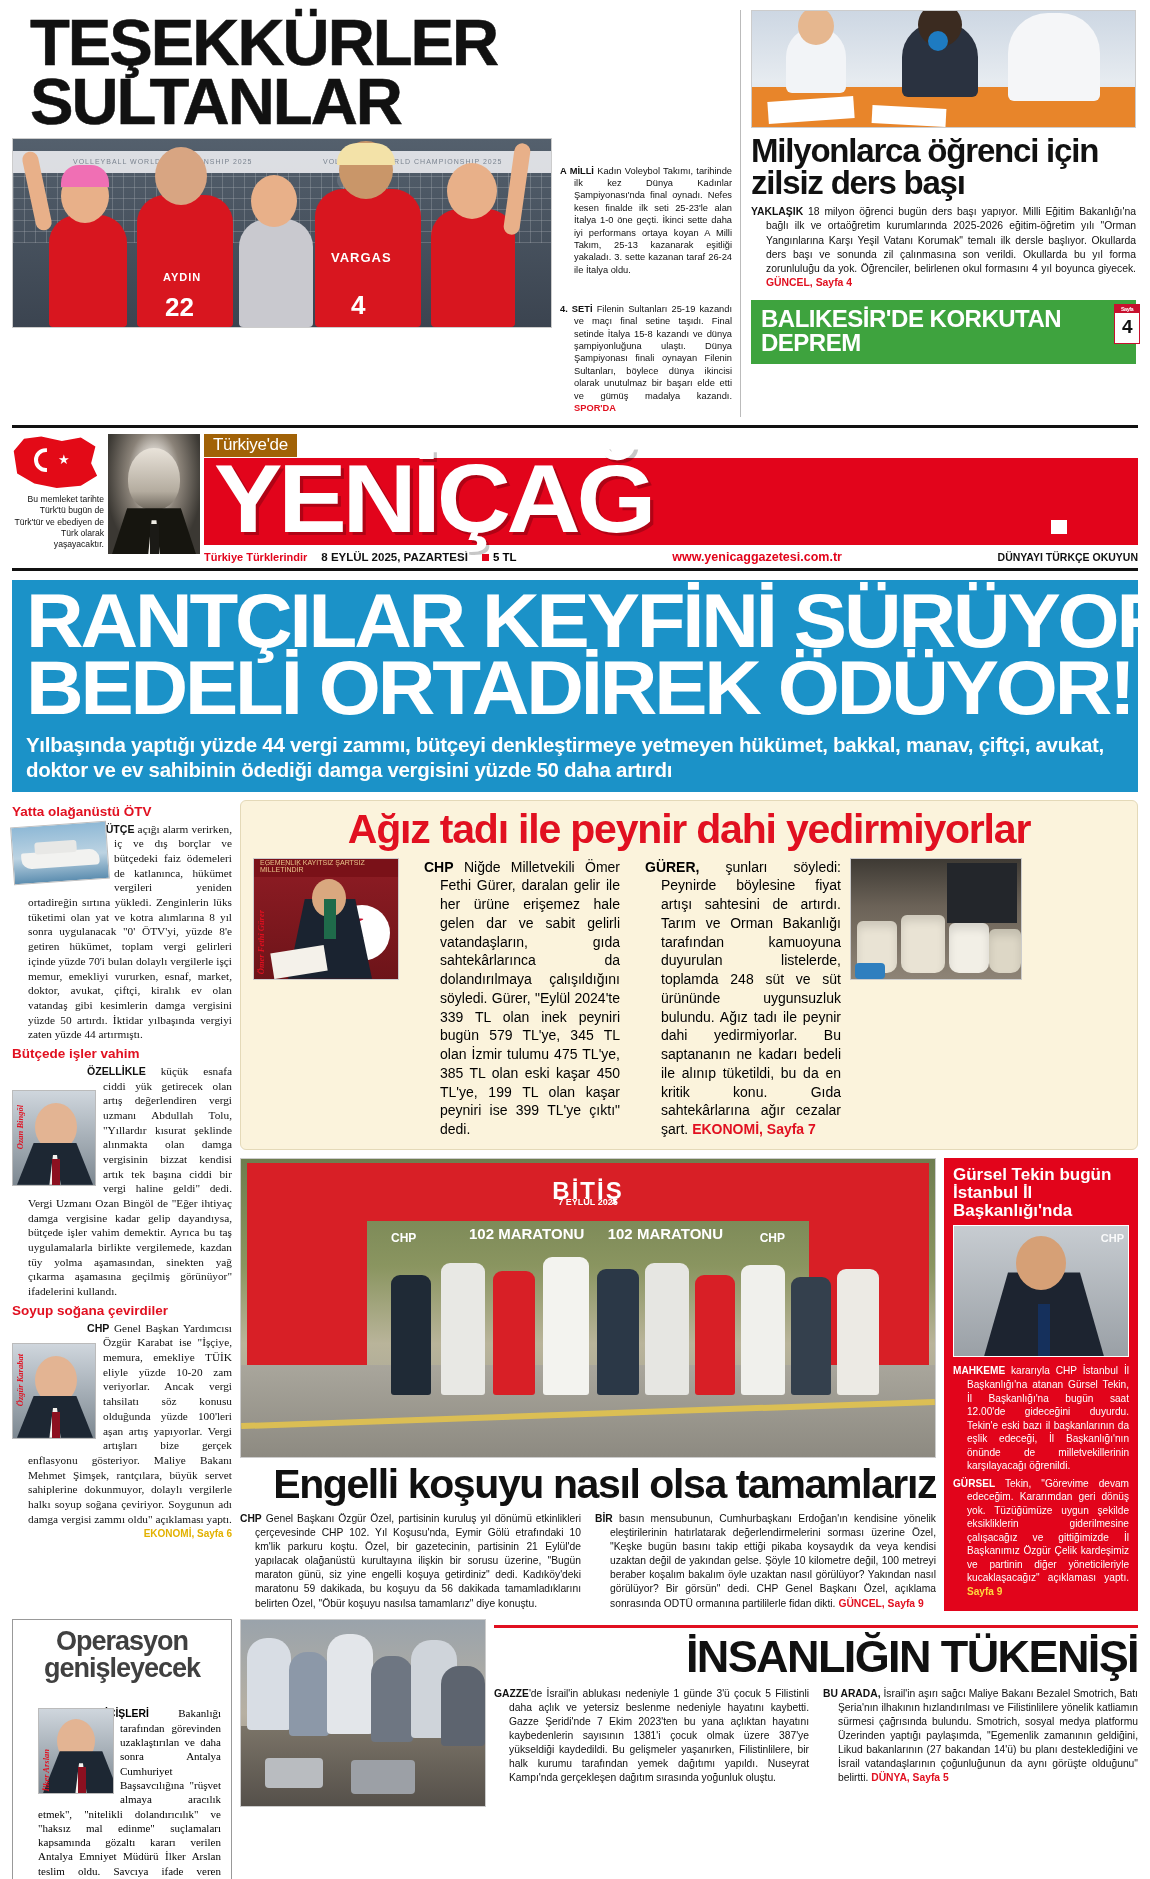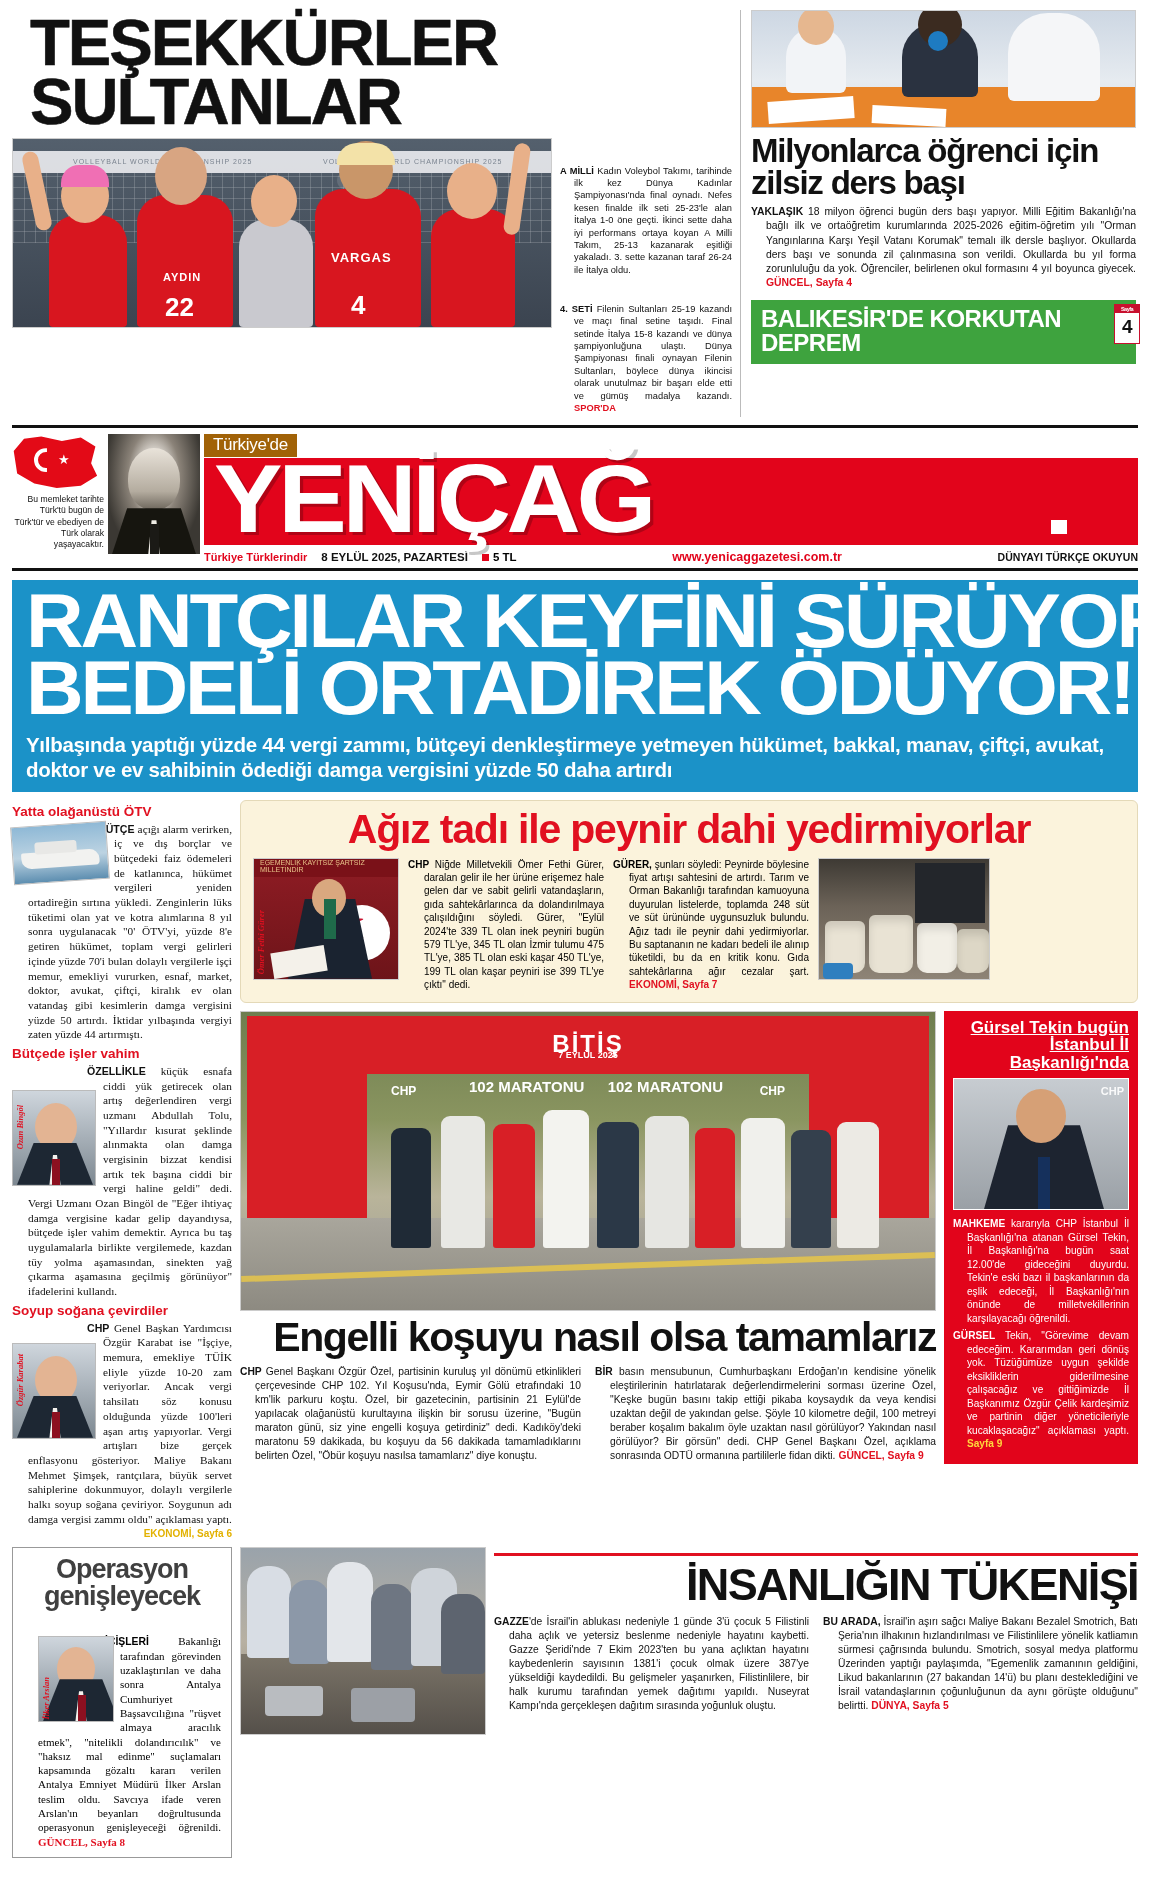--- a/index.html
+++ b/index.html
@@ -155,21 +155,21 @@
      letter-spacing:-1.2px; margin-bottom:8px;}
   .cheese-row { display:flex; gap:9px; }
   .ch-photo { width:146px; height:122px; position:relative; overflow:hidden; border:1px solid #ccc;
      background:linear-gradient(180deg,#8f1c24 0%,#6d1419 100%);}
   .ch-photo .figure { position:absolute; left:34px; bottom:0; width:84px; height:80px; background:#1a2330;
      clip-path:polygon(20% 0,80% 0,100% 100%,0 100%);}
   .ch-photo .head { position:absolute; left:58px; bottom:62px; width:34px; height:38px; border-radius:50%;
      background:#d9a87f;}
   .ch-photo .paper { position:absolute; left:18px; bottom:4px; width:54px; height:26px; background:#f4f1ea;
      transform:rotate(-9deg);}
-  .ch-col { width:196px; font-size:10px; line-height:1.34; text-align:justify; padding-left:16px;}
+  .ch-col { width:196px; font-size:14px; line-height:1.34; text-align:justify; padding-left:16px;margin-left:16px;}
   .ch-col .lead { font-weight:900; margin-left:-16px;}
   .ch-food { width:172px; height:122px; border:1px solid #ccc; position:relative; overflow:hidden;
      background:linear-gradient(180deg,#3e3a34 0%,#6c6358 40%,#8e8476 100%);}
   .sack { position:absolute; bottom:6px; border-radius:6px 6px 10px 10px; background:#e9e3d4;
      box-shadow: inset 0 6px 8px rgba(0,0,0,.12);}
   .ekonomi { color:#e11020; font-weight:900;}
 
   
   .mara-wrap { display:flex; gap:8px; margin-top:8px;}
   .mara-main { flex:1; }
@@ -187,21 +187,21 @@
   .mp-line { position:absolute; left:0; right:0; bottom:40px; height:6px; background:#e6c64a; opacity:.85;
      transform:rotate(-2deg);}
   .runner { position:absolute; bottom:62px; border-radius:9px 9px 3px 3px;}
   .mara-head { font-weight:900; font-size:41px; line-height:1; letter-spacing:-1.4px; color:#111;
      margin:6px 0 7px; text-align:right;}
   .mara-cols { display:flex; gap:14px; font-size:10.3px; line-height:1.37; color:#111;}
   .mara-cols div { flex:1; text-align:justify; padding-left:15px;}
   .mara-cols .lead { font-weight:900; margin-left:-15px;}
 
   .tekin-box { width:194px; background:#e2041b; color:#fff; padding:8px 9px 9px;}
-  .tekin-title { font-weight:900; font-size:17px; line-height:1.05; text-align:right; margin-bottom:6px;text-decoration:underline;}
+  .tekin-title { font-weight:900; font-size:17px; line-height:1.05; text-align:left; margin-bottom:6px;}
   .tekin-photo { width:100%; height:132px; border:1px solid #fff; position:relative; overflow:hidden;
      background:linear-gradient(180deg,#b8bfc6 0%,#7d858d 100%);}
   .tekin-photo .tb { position:absolute; left:30px; bottom:0; width:120px; height:84px; background:#1d2430;
      clip-path:polygon(20% 0,80% 0,100% 100%,0 100%);}
   .tekin-photo .th { position:absolute; left:62px; bottom:66px; width:50px; height:54px; border-radius:50%;
      background:#d6a076;}
   .tekin-body { font-size:10.1px; line-height:1.34; text-align:justify; padding-left:14px; margin-top:7px;}
   .tekin-body p { margin-bottom:4px;}
   .tekin-body .lead { font-weight:900; margin-left:-14px;}
   .tekin-ref { color:#ffd83d; font-weight:900;}

